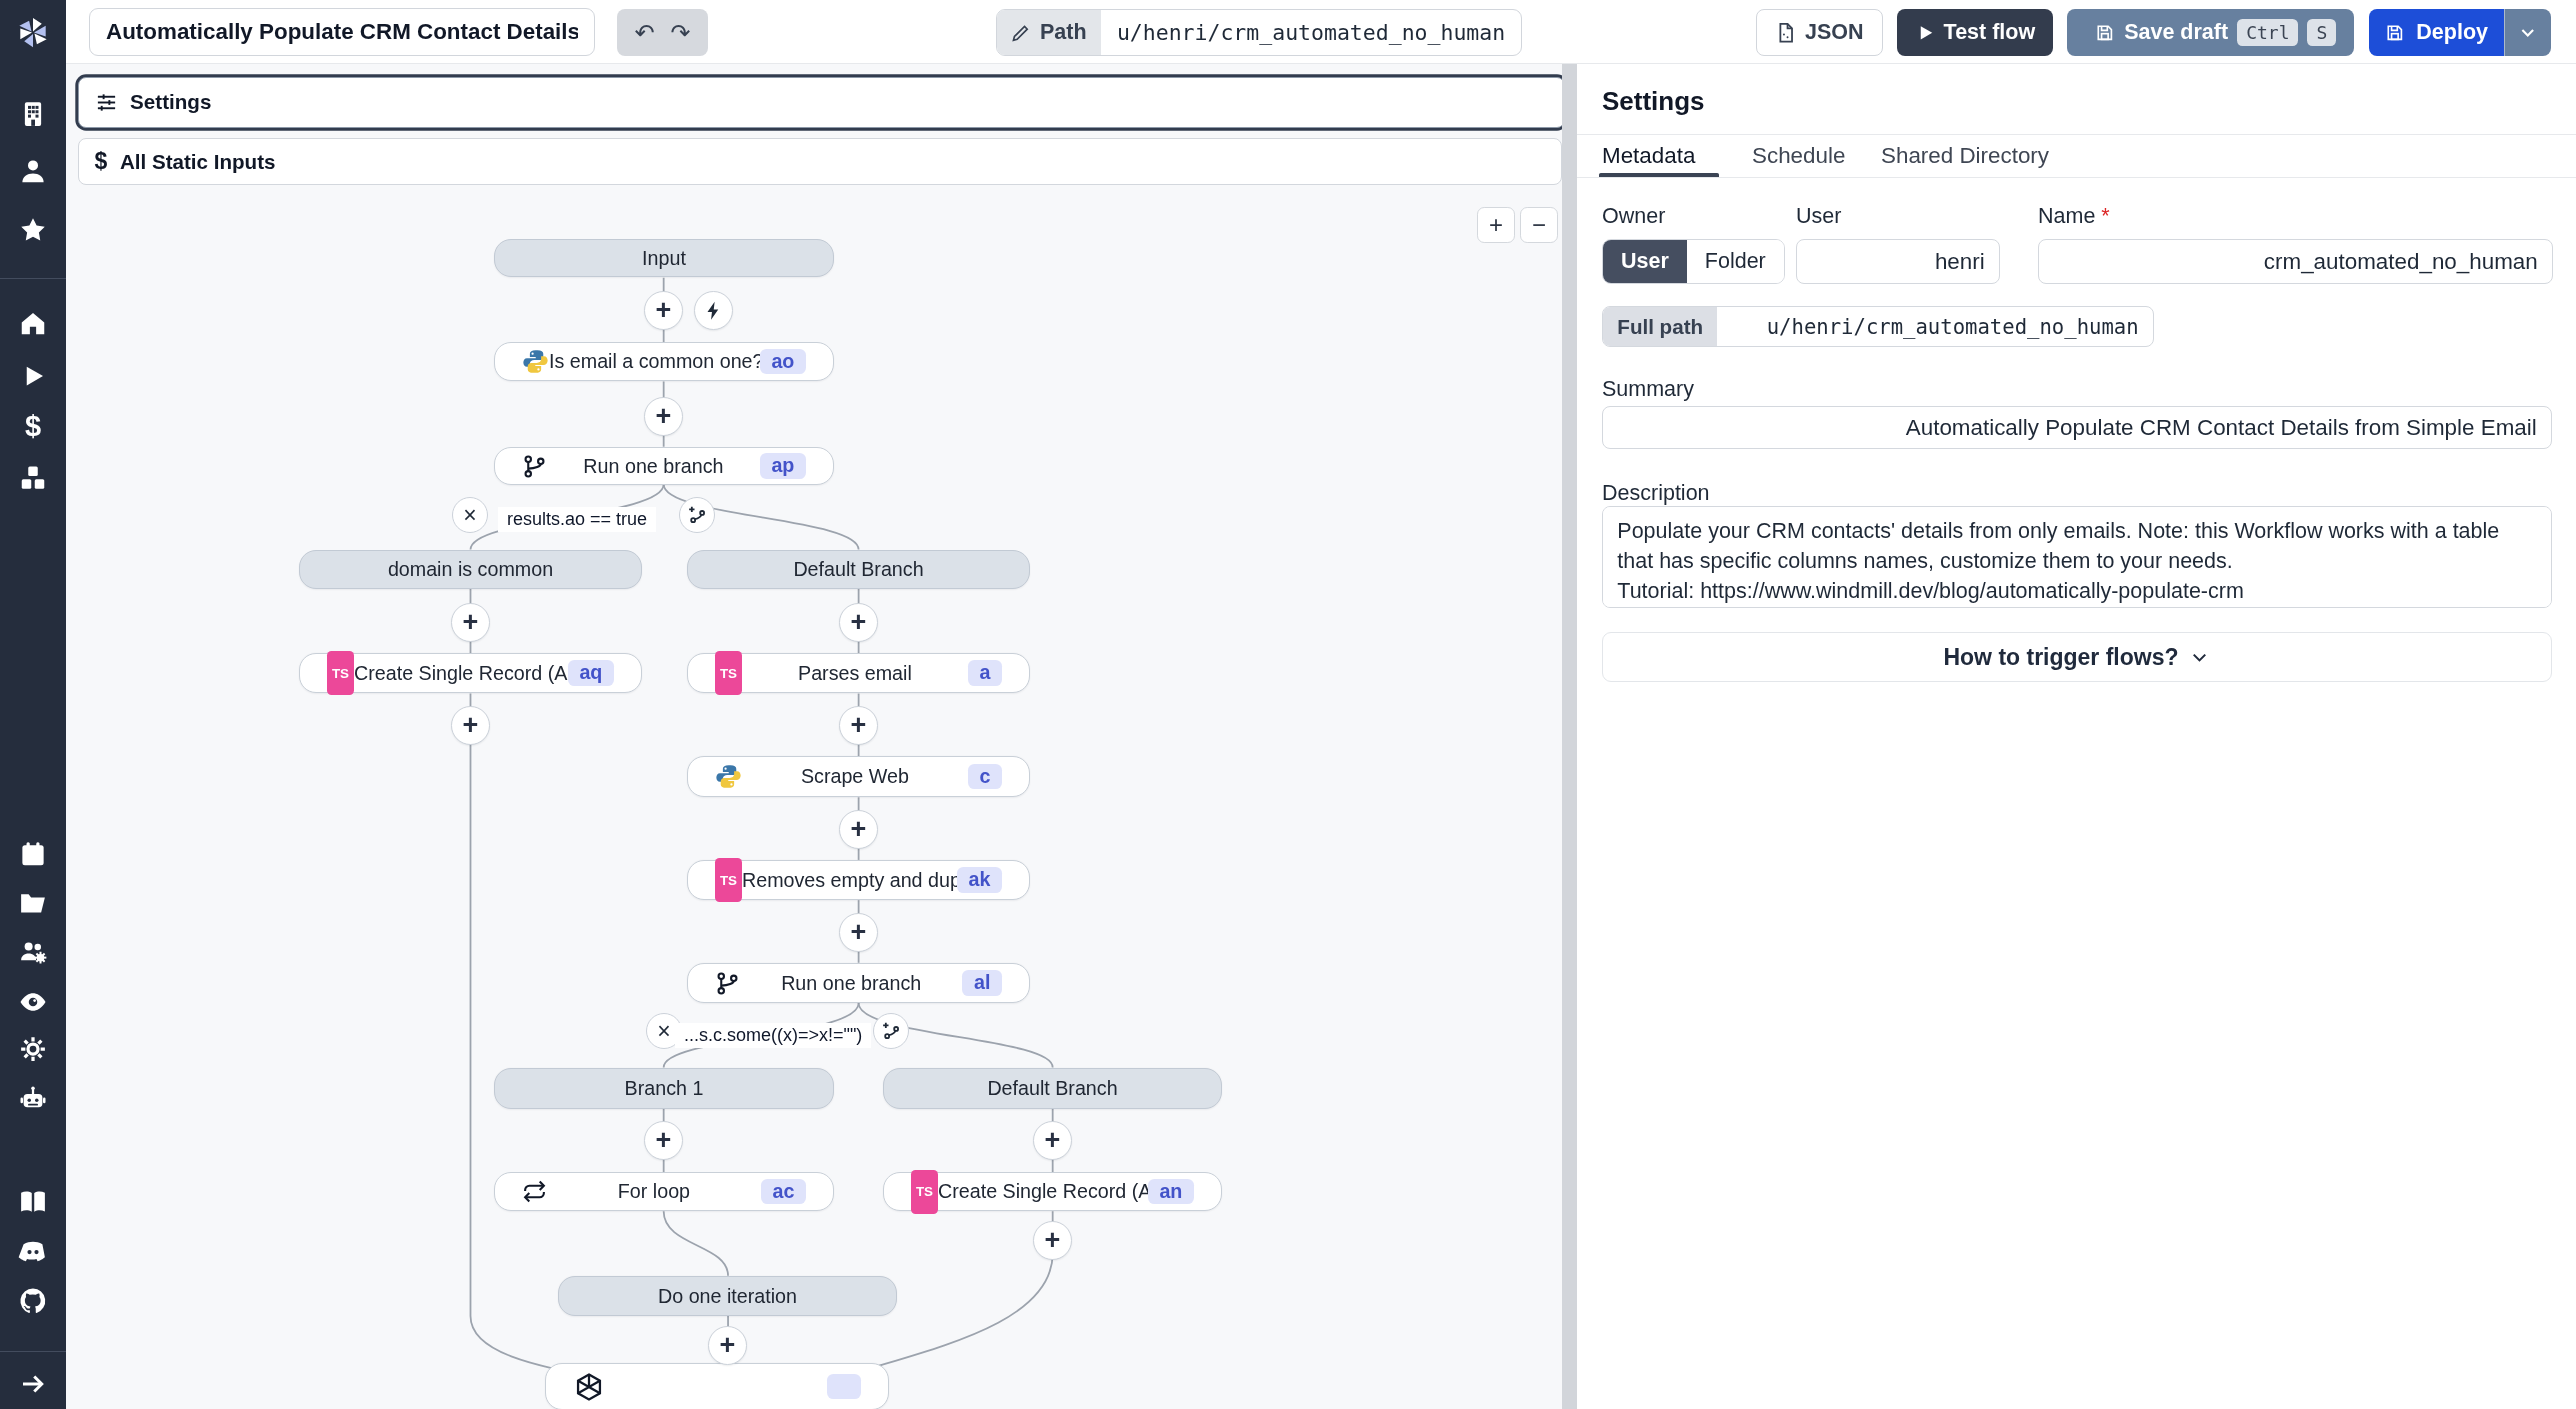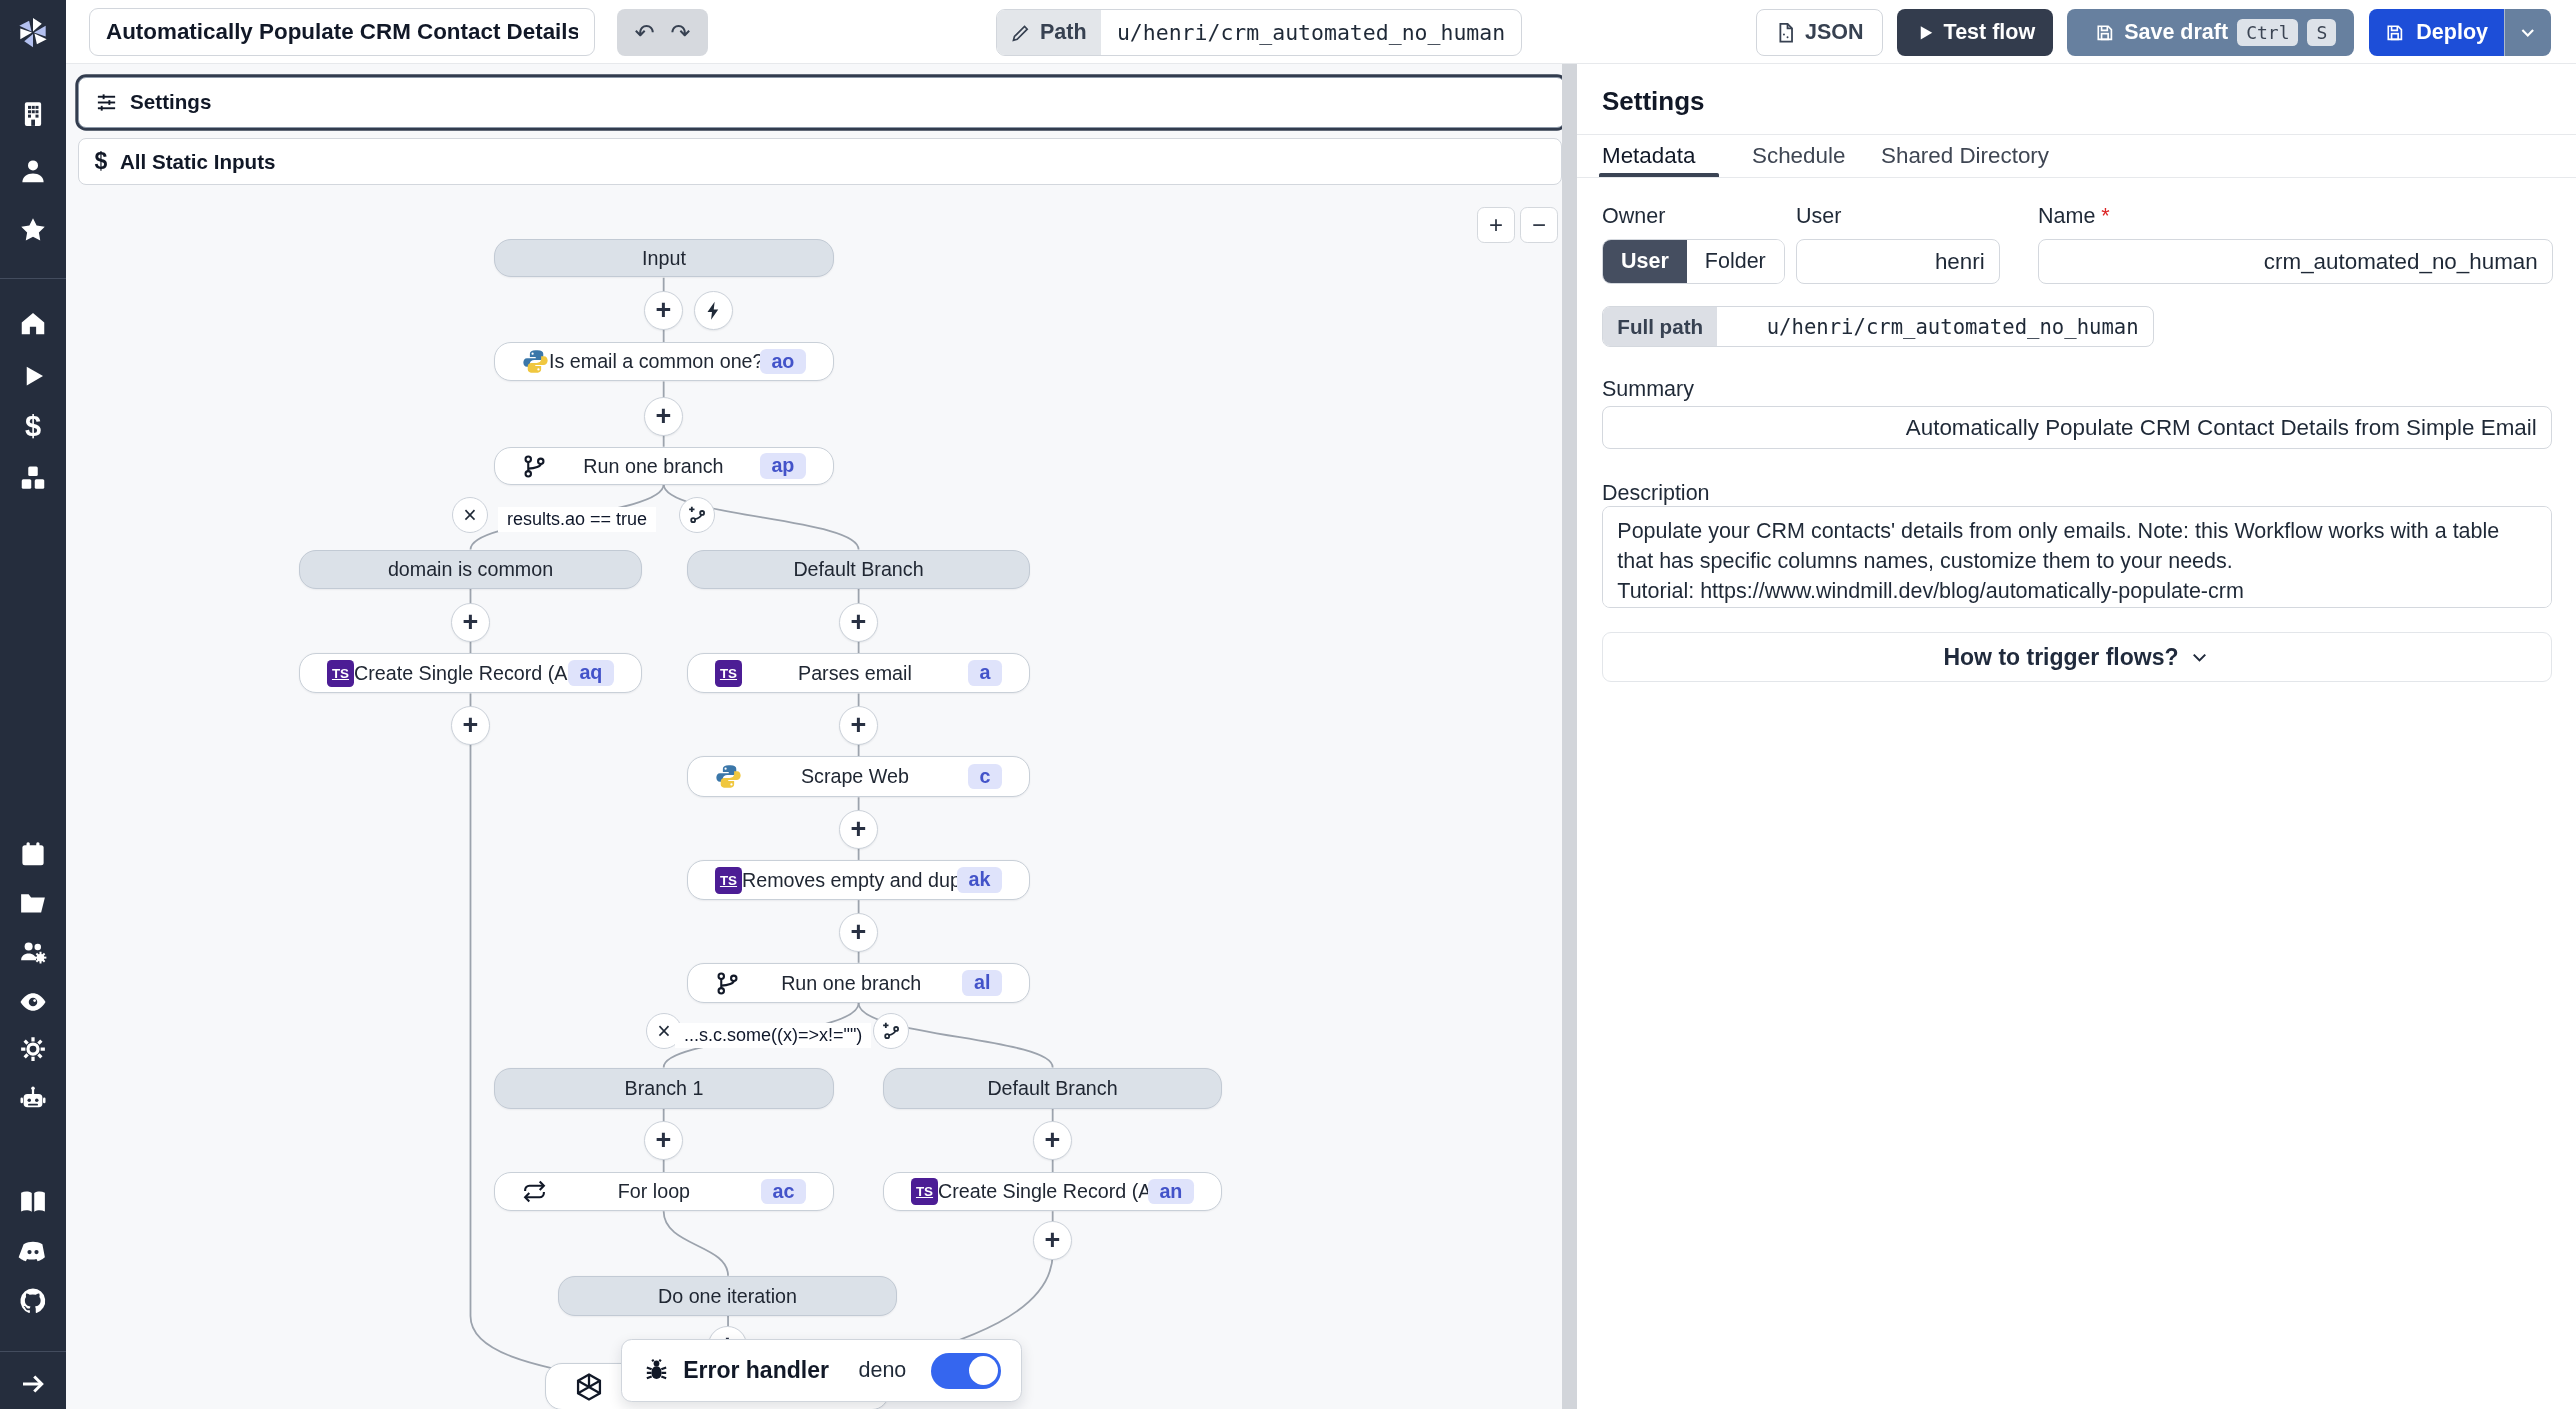--- a/index.html
+++ b/index.html
@@ -54,22 +54,22 @@
     border-radius:7.2px; display:flex; align-items:center; justify-content:center; font-size:24px; color:#2b3342; z-index:2; }
   #scroll-strip { position:absolute; right:0; top:0; width:15px; height:1345px; background:#d2d5da; z-index:6; }
 
   .node { position:absolute; height:39px; background:#fff; border:0.9px solid #c9d0d8; border-radius:17px;
     display:flex; align-items:center; padding:0 27px; z-index:2; box-shadow:0 0.9px 1.8px rgba(16,24,40,.06);
     font-size:19.7px; color:#202733; }
   .node .nlabel { flex:1; text-align:center; white-space:nowrap; overflow:hidden; }
   .node.gray { background:#dbe1e8; border-color:#c2cad4; justify-content:center; }
   .badge { background:#dfe3fb; color:#4353c9; font-weight:bold; font-size:19.7px; border-radius:6.3px;
     padding:2.7px 11.6px; line-height:1; }
-  .ts-chip { width:27px; height:27px; background:#4c1d95; border-radius:4.5px; color:#fff; font-weight:bold;
-    font-size:13.4px; display:flex; align-items:center; justify-content:center; flex:none;text-decoration:underline; }
+  .ts-chip { width:27px; height:44px; background:#ec4899; border-radius:4.5px; color:#fff; font-weight:bold;
+    font-size:13.4px; display:flex; align-items:center; justify-content:center; flex:none; }
   .pcircle { position:absolute; width:39px; height:39px; border-radius:50%; background:#fff;
     border:0.9px solid #ccd2da; display:flex; align-items:center; justify-content:center; z-index:3;
     color:#283042; font-size:27px; font-weight:600; line-height:1; box-shadow:0 0.9px 1.8px rgba(16,24,40,.08); }
   .scircle { position:absolute; width:36px; height:36px; border-radius:50%; background:#fff;
     border:0.9px solid #ccd2da; display:flex; align-items:center; justify-content:center; z-index:3;
     color:#1f2937; font-size:23px; }
   .cond { position:absolute; background:#fff; padding:1.8px 9px; font-size:18px; color:#0f172a; z-index:3; white-space:nowrap; }
 
   #error-panel { position:absolute; left:555px; top:1275px; width:401px; height:63px; background:#fff;
     border:0.9px solid #d0d5dc; border-radius:10.7px; display:flex; align-items:center; padding:0 19.7px;
@@ -523,36 +523,20 @@
     <svg viewBox="0 0 24 24" width="32" height="32">
         <g fill="none" stroke="#111827" stroke-width="1.7">
           <polygon points="12,2.6 20.2,7.3 20.2,16.7 12,21.4 3.8,16.7 3.8,7.3"></polygon>
           <path d="M12 2.6v9.4l8.2 4.7M12 12l-8.2 4.7M3.8 7.3l8.2 4.7M20.2 7.3L12 12"></path>
         </g>
       </svg>
     <span class="nlabel"></span>
     <span class="badge" style="width:34px; height:25px;"></span>
   </div>
 
-  <div id="error-panel">
-    <svg viewBox="0 0 24 24" width="29" height="29">
-        <g fill="#111827">
-          <rect x="8" y="8.5" width="8" height="10.5" rx="4"></rect>
-          <circle cx="12" cy="6.2" r="2.4"></circle>
-        </g>
-        <g stroke="#111827" stroke-width="1.8" fill="none">
-          <path d="M8 11 4 9.5M8 14H4M8 17l-4 1.5M16 11l4-1.5M16 14h4M16 17l4 1.5M9.5 4.5 8.5 3M14.5 4.5l1-1.5"></path>
-        </g>
-      </svg>
-    <span class="elabel">Error handler</span>
-    <span class="lang">deno</span>
-    <div class="toggle">
-        <div class="knob"></div>
-      </div>
-  </div>
 
   <div id="scroll-strip"></div>
 </div>
 
 <div id="rpanel">
   <h2>Settings</h2>
   <div id="tabs-topline"></div>
   <div class="tab active" style="left:25px;">Metadata</div>
   <div class="tab" style="left:175px;">Schedule</div>
   <div class="tab" style="left:304px;">Shared Directory</div>

